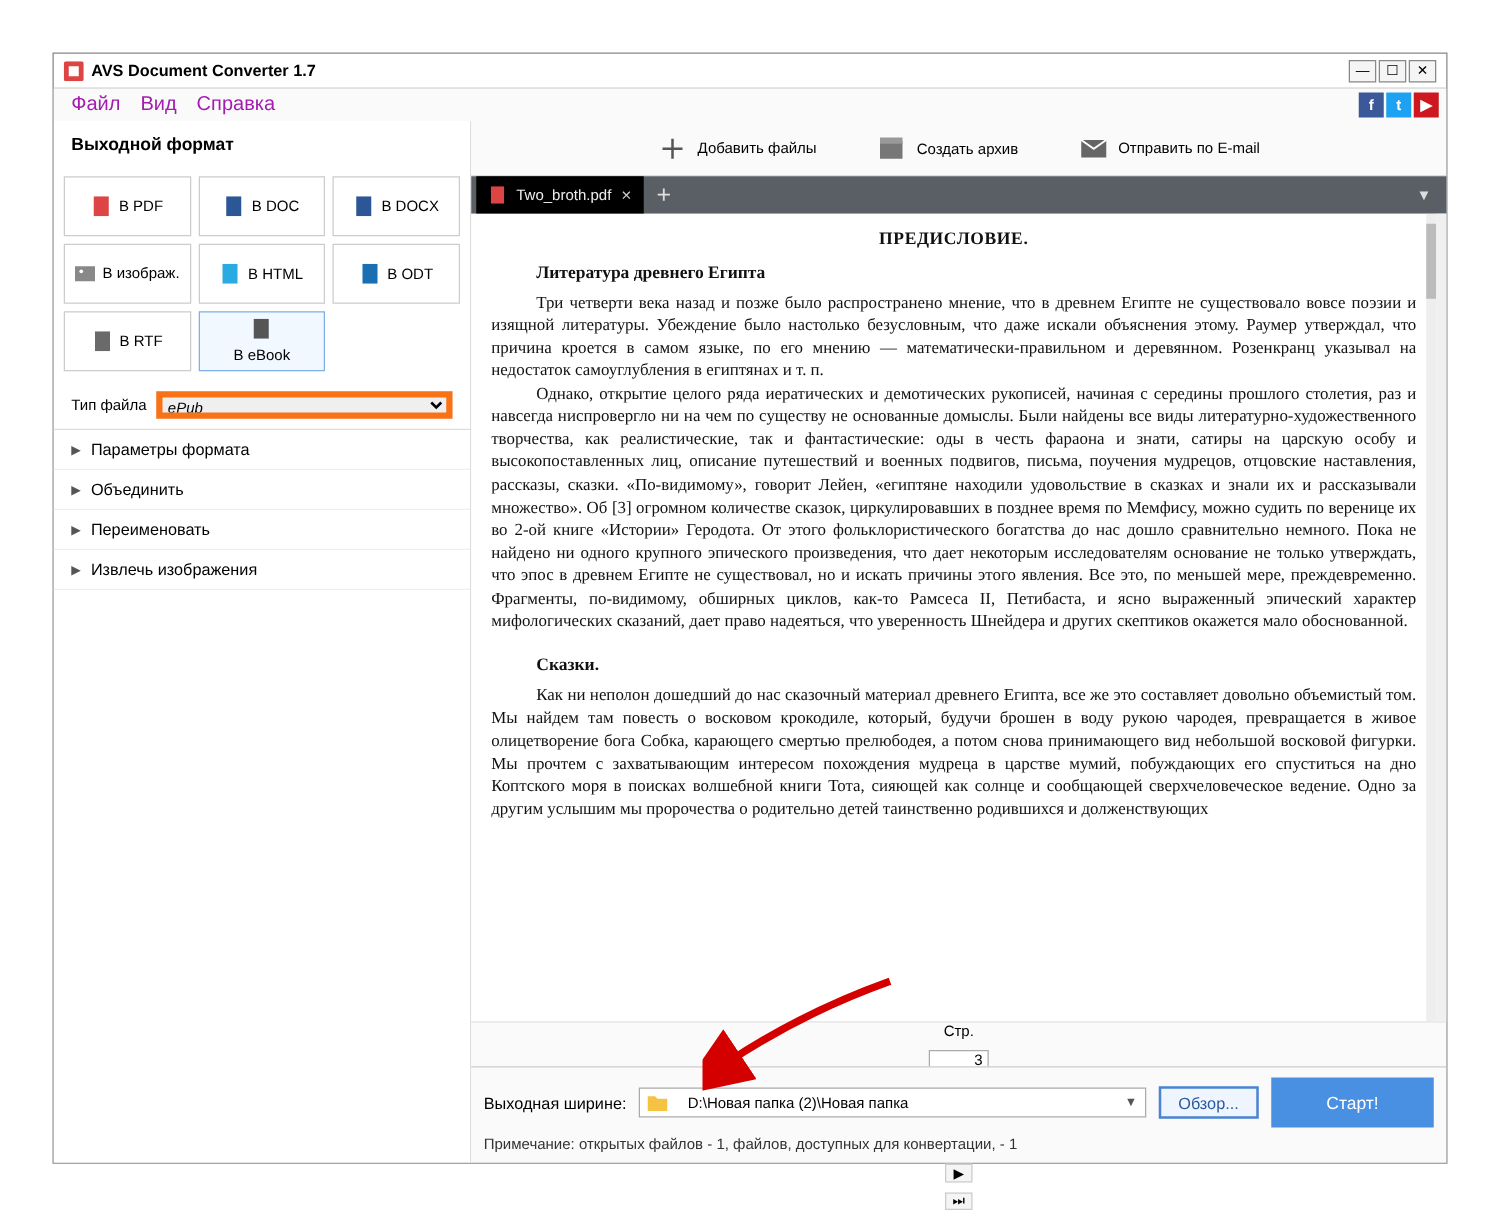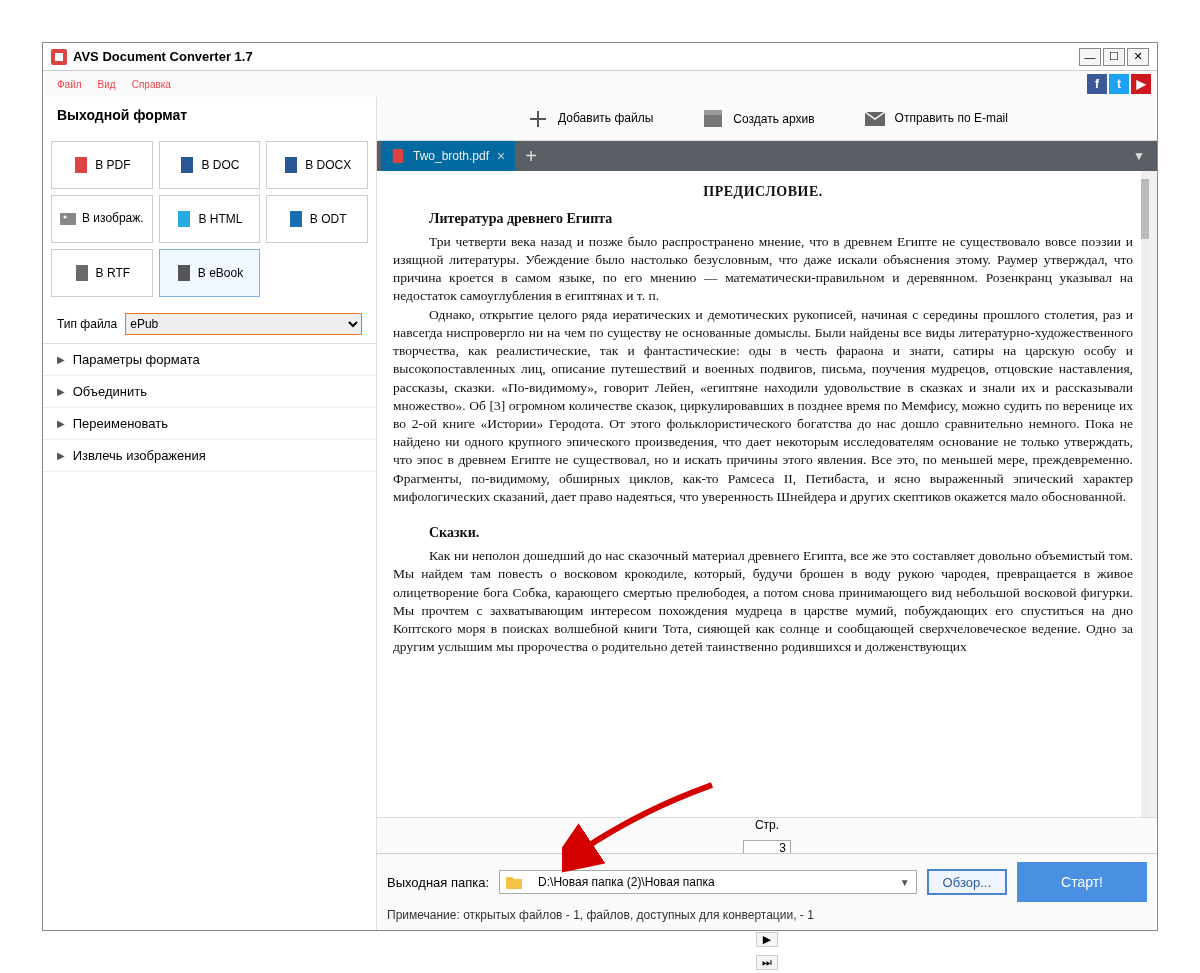--- a/index.html
+++ b/index.html
@@ -5,41 +5,41 @@
 * { box-sizing: border-box; margin: 0; padding: 0; }
 body { font-family: "Segoe UI", Tahoma, Arial, sans-serif; font-size: 12px; background: #fff; }
 .window { width: 1200px; height: 973px; background: #fff; display: flex; flex-direction: column; padding: 42px; }
 .inner { border: 1px solid #888; flex: 1; display: flex; flex-direction: column; background: #fff; }
 .titlebar { display: flex; align-items: center; height: 28px; padding: 0 8px; border-bottom: 1px solid #ccc; }
 .titlebar-icon { width: 16px; height: 16px; margin-right: 6px; }
 .title-text { font-weight: bold; font-size: 13px; }
 .win-controls { margin-left: auto; display: flex; gap: 2px; }
 .win-btn { width: 22px; height: 18px; border: 1px solid #888; background: #f5f5f5; display: flex; align-items: center; justify-content: center; font-size: 11px; cursor: pointer; }
 .menubar { display: flex; align-items: center; height: 26px; padding: 0 6px; background: #fafafa; }
-.menu-item { padding: 2px 8px; font-size: 10px; color: #ef4444; cursor: pointer; }
+.menu-item { padding: 2px 8px; font-size: 16px; color: #a21caf; cursor: pointer; }
 .social { margin-left: auto; display: flex; gap: 2px; }
 .social-icon { width: 20px; height: 20px; display: flex; align-items: center; justify-content: center; color: #fff; font-weight: bold; font-size: 12px; cursor: pointer; }
 .body-row { display: flex; flex: 1; min-height: 0; }
 .sidebar { width: 334px; border-right: 1px solid #ddd; display: flex; flex-direction: column; background: #fff; }
 .sidebar-header { padding: 10px 14px; font-weight: bold; font-size: 14px; }
 .format-grid { display: grid; grid-template-columns: repeat(3, 1fr); gap: 6px; padding: 8px; }
 .format-btn { height: 48px; border: 1px solid #ccc; background: #fff; display: flex; flex-direction: row; align-items: center; justify-content: center; gap: 6px; font-size: 12px; cursor: pointer; }
 .format-btn .ico { width: 16px; height: 16px; }
-.format-btn.sel { background: #f2f8ff; border: 1px solid #7fb1e8; }
+.format-btn.sel { background: #f2f8ff; border: 1px solid #7fb1e8; flex-direction: column; }
 .filetype-row { display: flex; align-items: center; padding: 8px 14px; gap: 8px; }
-.filetype-row select { flex: 1; height: 22px; border: 1px solid #f97316; font-size: 12px; }
+.filetype-row select { flex: 1; height: 22px; border: 5px solid #f97316; font-size: 12px; font-style: italic; }
 .accordion { border-top: 1px solid #ddd; }
 .acc-item { display: flex; align-items: center; padding: 8px 14px; border-bottom: 1px solid #eee; font-size: 13px; cursor: pointer; gap: 8px; }
 .acc-arrow { font-size: 10px; color: #555; }
 .main { flex: 1; display: flex; flex-direction: column; min-width: 0; }
 .toolbar { display: flex; height: 44px; background: #fafafa; border-bottom: 1px solid #ddd; justify-content: center; gap: 48px; }
 .tool-btn { display: flex; align-items: center; gap: 8px; font-size: 12px; cursor: pointer; }
 .tool-icon { width: 24px; height: 24px; color: #666; }
 .tabbar { display: flex; align-items: center; background: #5a5f66; height: 30px; padding: 0 4px; }
-.tab { display: flex; align-items: center; gap: 8px; padding: 0 10px; height: 30px; color: #eee; font-size: 12px; background: #0369a1; cursor: pointer; }
+.tab { display: flex; align-items: center; gap: 8px; padding: 0 10px; height: 30px; color: #eee; font-size: 12px; background: #000000; cursor: pointer; }
 .tab-close { color: #ccc; font-size: 14px; cursor: pointer; }
 .tab-add { color: #ddd; font-size: 20px; padding: 0 10px; cursor: pointer; }
 .tab-menu { margin-left: auto; color: #ddd; font-size: 12px; padding: 0 8px; cursor: pointer; }
 .preview { flex: 1; background: #fff; overflow: hidden; position: relative; padding: 12px 16px; border-right: 8px solid #f0f0f0; }
 .scroll-track { position: absolute; right: 0; top: 0; bottom: 0; width: 8px; background: #eee; }
 .scroll-thumb { position: absolute; right: 0; top: 8px; width: 8px; height: 60px; background: #bbb; }
 .doc-page { width: 100%; height: 100%; overflow: hidden; font-family: "Times New Roman", serif; font-size: 13.5px; line-height: 1.35; color: #111; text-align: justify; }
 .doc-page h3 { font-weight: bold; text-align: center; margin-bottom: 8px; font-size: 14px; letter-spacing: 0.5px; }
 .doc-page h4 { font-weight: bold; margin-bottom: 4px; font-size: 14px; text-indent: 36px; }
 .doc-page p { text-indent: 36px; margin-bottom: 0; }
@@ -247,21 +247,21 @@
                 <rect x="14" y="2" width="8" height="8" fill="#555"></rect>
                 <rect x="2" y="14" width="8" height="8" fill="#555"></rect>
                 <rect x="14" y="14" width="8" height="8" fill="#555"></rect>
               </svg>
       <span class="two-line">Эскизы страниц</span>
     </div>
   </div>
 
   <div class="footer">
     <div class="out-row">
-      <label>Выходная папка:</label>
+      <label>Выходная ширине:</label>
       <div class="path-box">
         <svg class="folder-ico" viewBox="0 0 16 14">
                   <path d="M0 2h6l2 2h8v10H0z" fill="#f5c243"></path>
                 </svg>
         <span>D:\Новая папка (2)\Новая папка</span>
         <span class="path-dd">▼</span>
       </div>
       <button class="browse-btn">Обзор...</button>
       <button class="start-btn">Старт!</button>
     </div>

